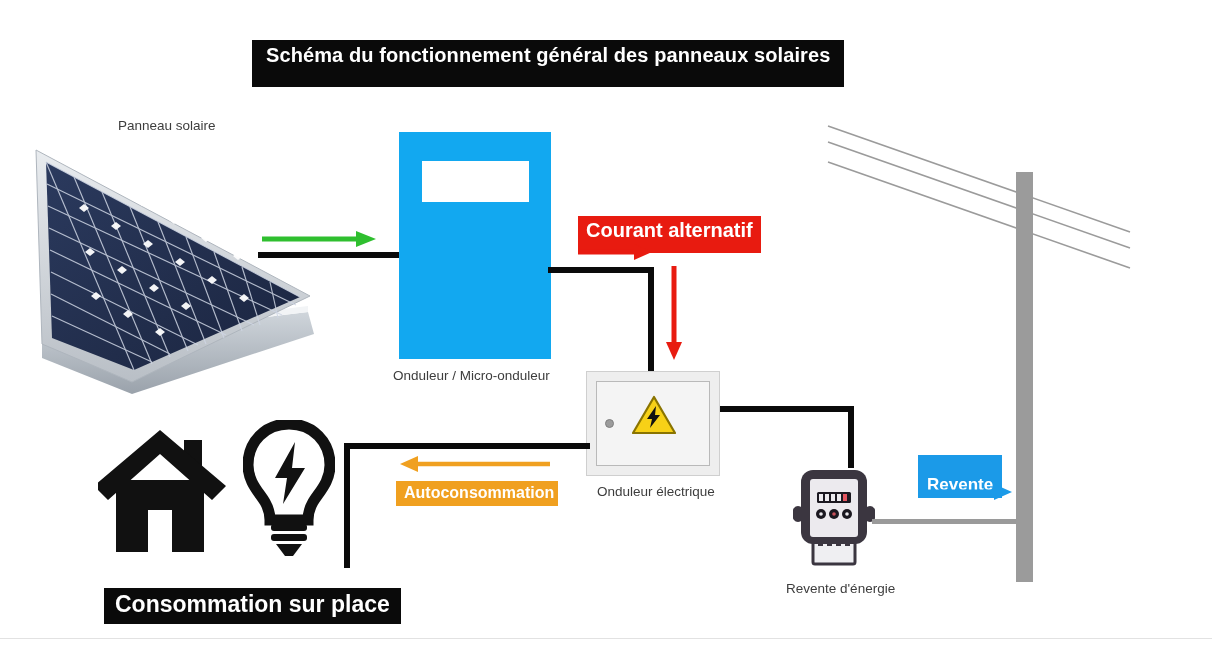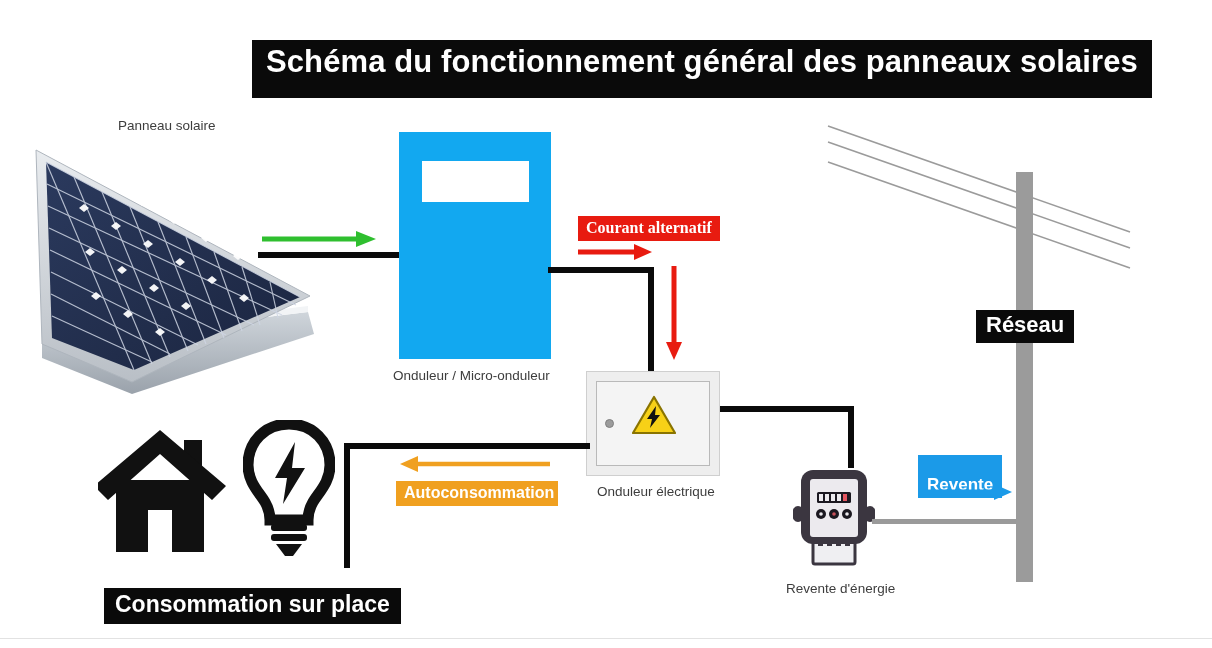--- a/index.html
+++ b/index.html
@@ -22,21 +22,21 @@
     height: 1px;
     background: #e2e2e2;
   }
 
   
   .title-bar {
     position: absolute;
     left: 252px; top: 40px;
     background: #0a0a0a;
     color: #ffffff;
-    font-size: 31px;
+    font-size: 20px;
     font-weight: bold;
     letter-spacing: .1px;
     padding: 5px 14px 20px 14px;
     white-space: nowrap;
     line-height: 1.08;
   }
 
   
   .caption {
     position: absolute;
@@ -47,21 +47,21 @@
 
   
   .badge {
     position: absolute;
     color: #ffffff;
     font-weight: bold;
     white-space: nowrap;
     line-height: 1.12;
   }
   .badge-dc  { background: #3cc93c; font-size: 16px; padding: 3px 7px 4px 7px; }
-  .badge-ac  { background: #e81b10; font-size: 16px; padding: 3px 8px 4px 8px; font-family: Liberation Serif, serif; }
+  .badge-ac  { background: #e81b10; font-size: 20px; padding: 3px 8px 12px 8px; }
   .badge-auto{ background: #f0a020; font-size: 16px; padding: 3px 4px 4px 8px; }
   .badge-sell{ background: #1b9ae8; font-size: 17px; padding: 20px 9px 4px 9px; }
   .badge-black {
     background: #0a0a0a; font-size: 22px; padding: 3px 10px 5px 10px;
   }
   .badge-black.big { font-size: 23px; padding: 4px 11px 6px 11px; margin-top: 28px; }
 
   
   .wire   { position: absolute; background: #0a0a0a; }
   .wire-g { position: absolute; background: #9a9a9a; }
@@ -353,16 +353,15 @@
       <g stroke="#9b9b9b" stroke-width="1.6" fill="none">
         <line x1="10" y1="14" x2="312" y2="120"></line>
         <line x1="10" y1="30" x2="312" y2="136"></line>
         <line x1="10" y1="50" x2="312" y2="156"></line>
       </g>
     </svg>
   </div>
 
   <div id="pole"></div>
 
-  <div class="badge-black badge" style="left:976px; top:310px;">Réseau</div>
 
   <div class="bottom-rule"></div>
 </div>
 
 </body></html>

